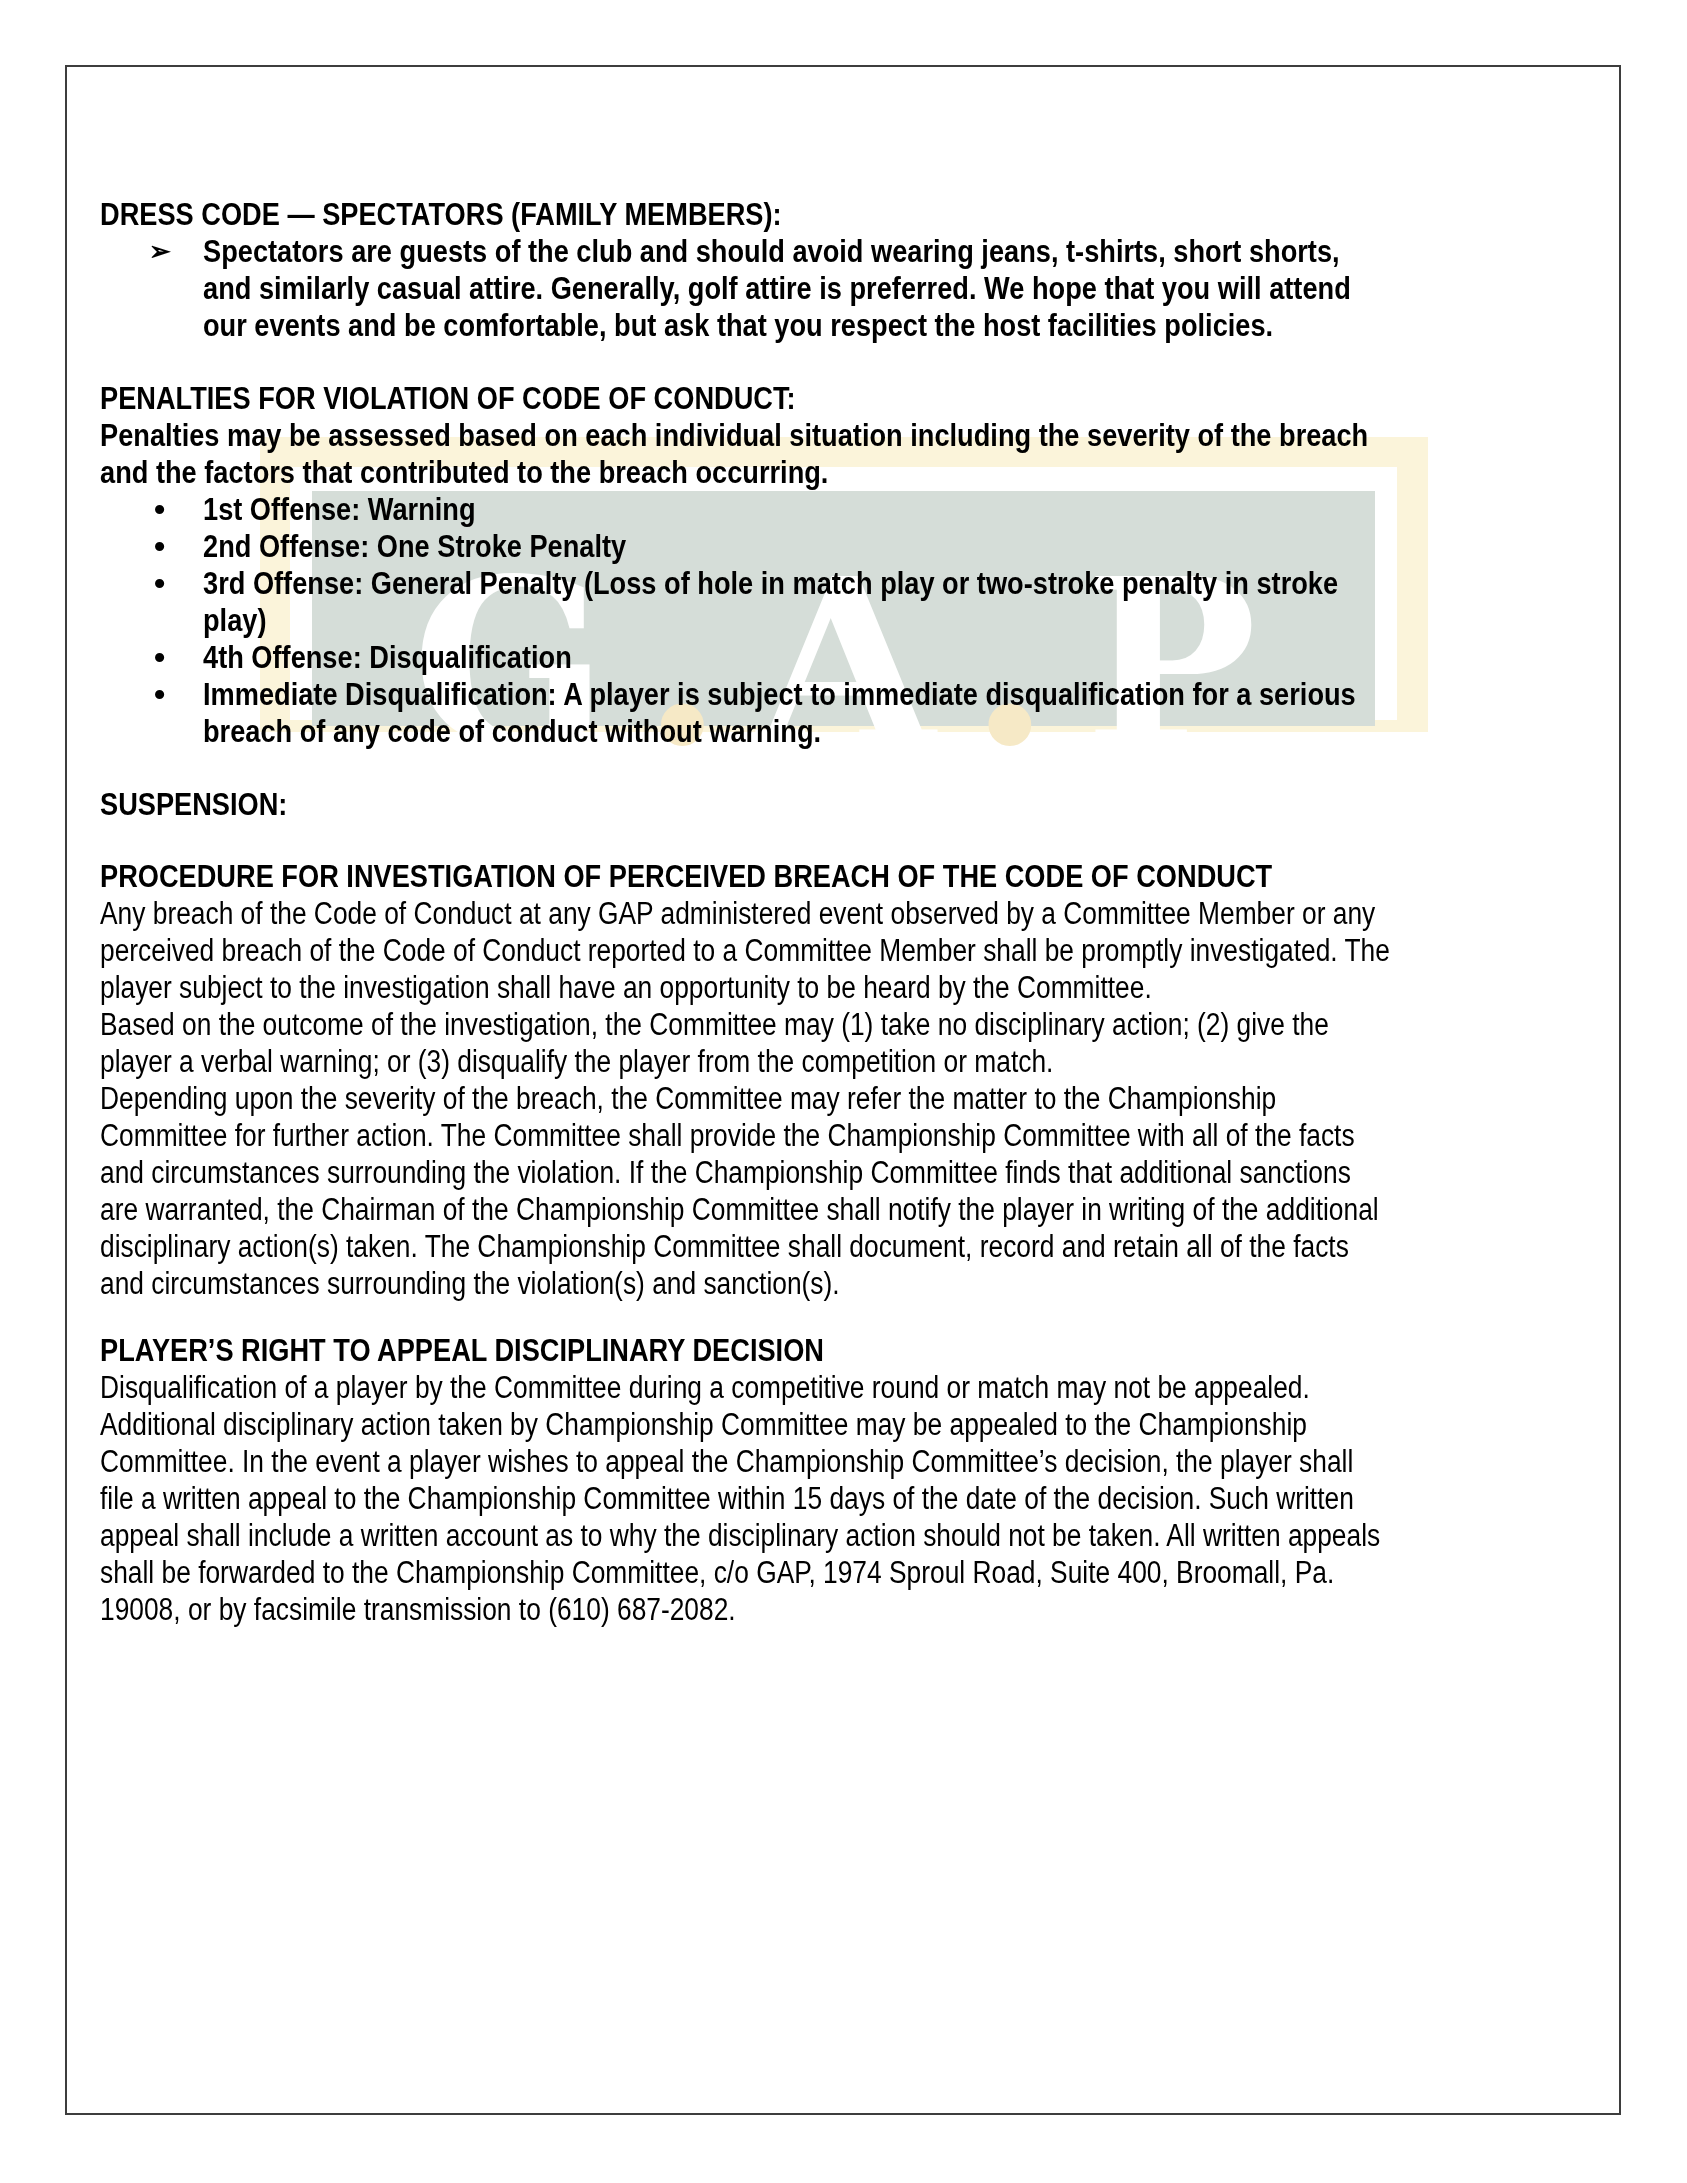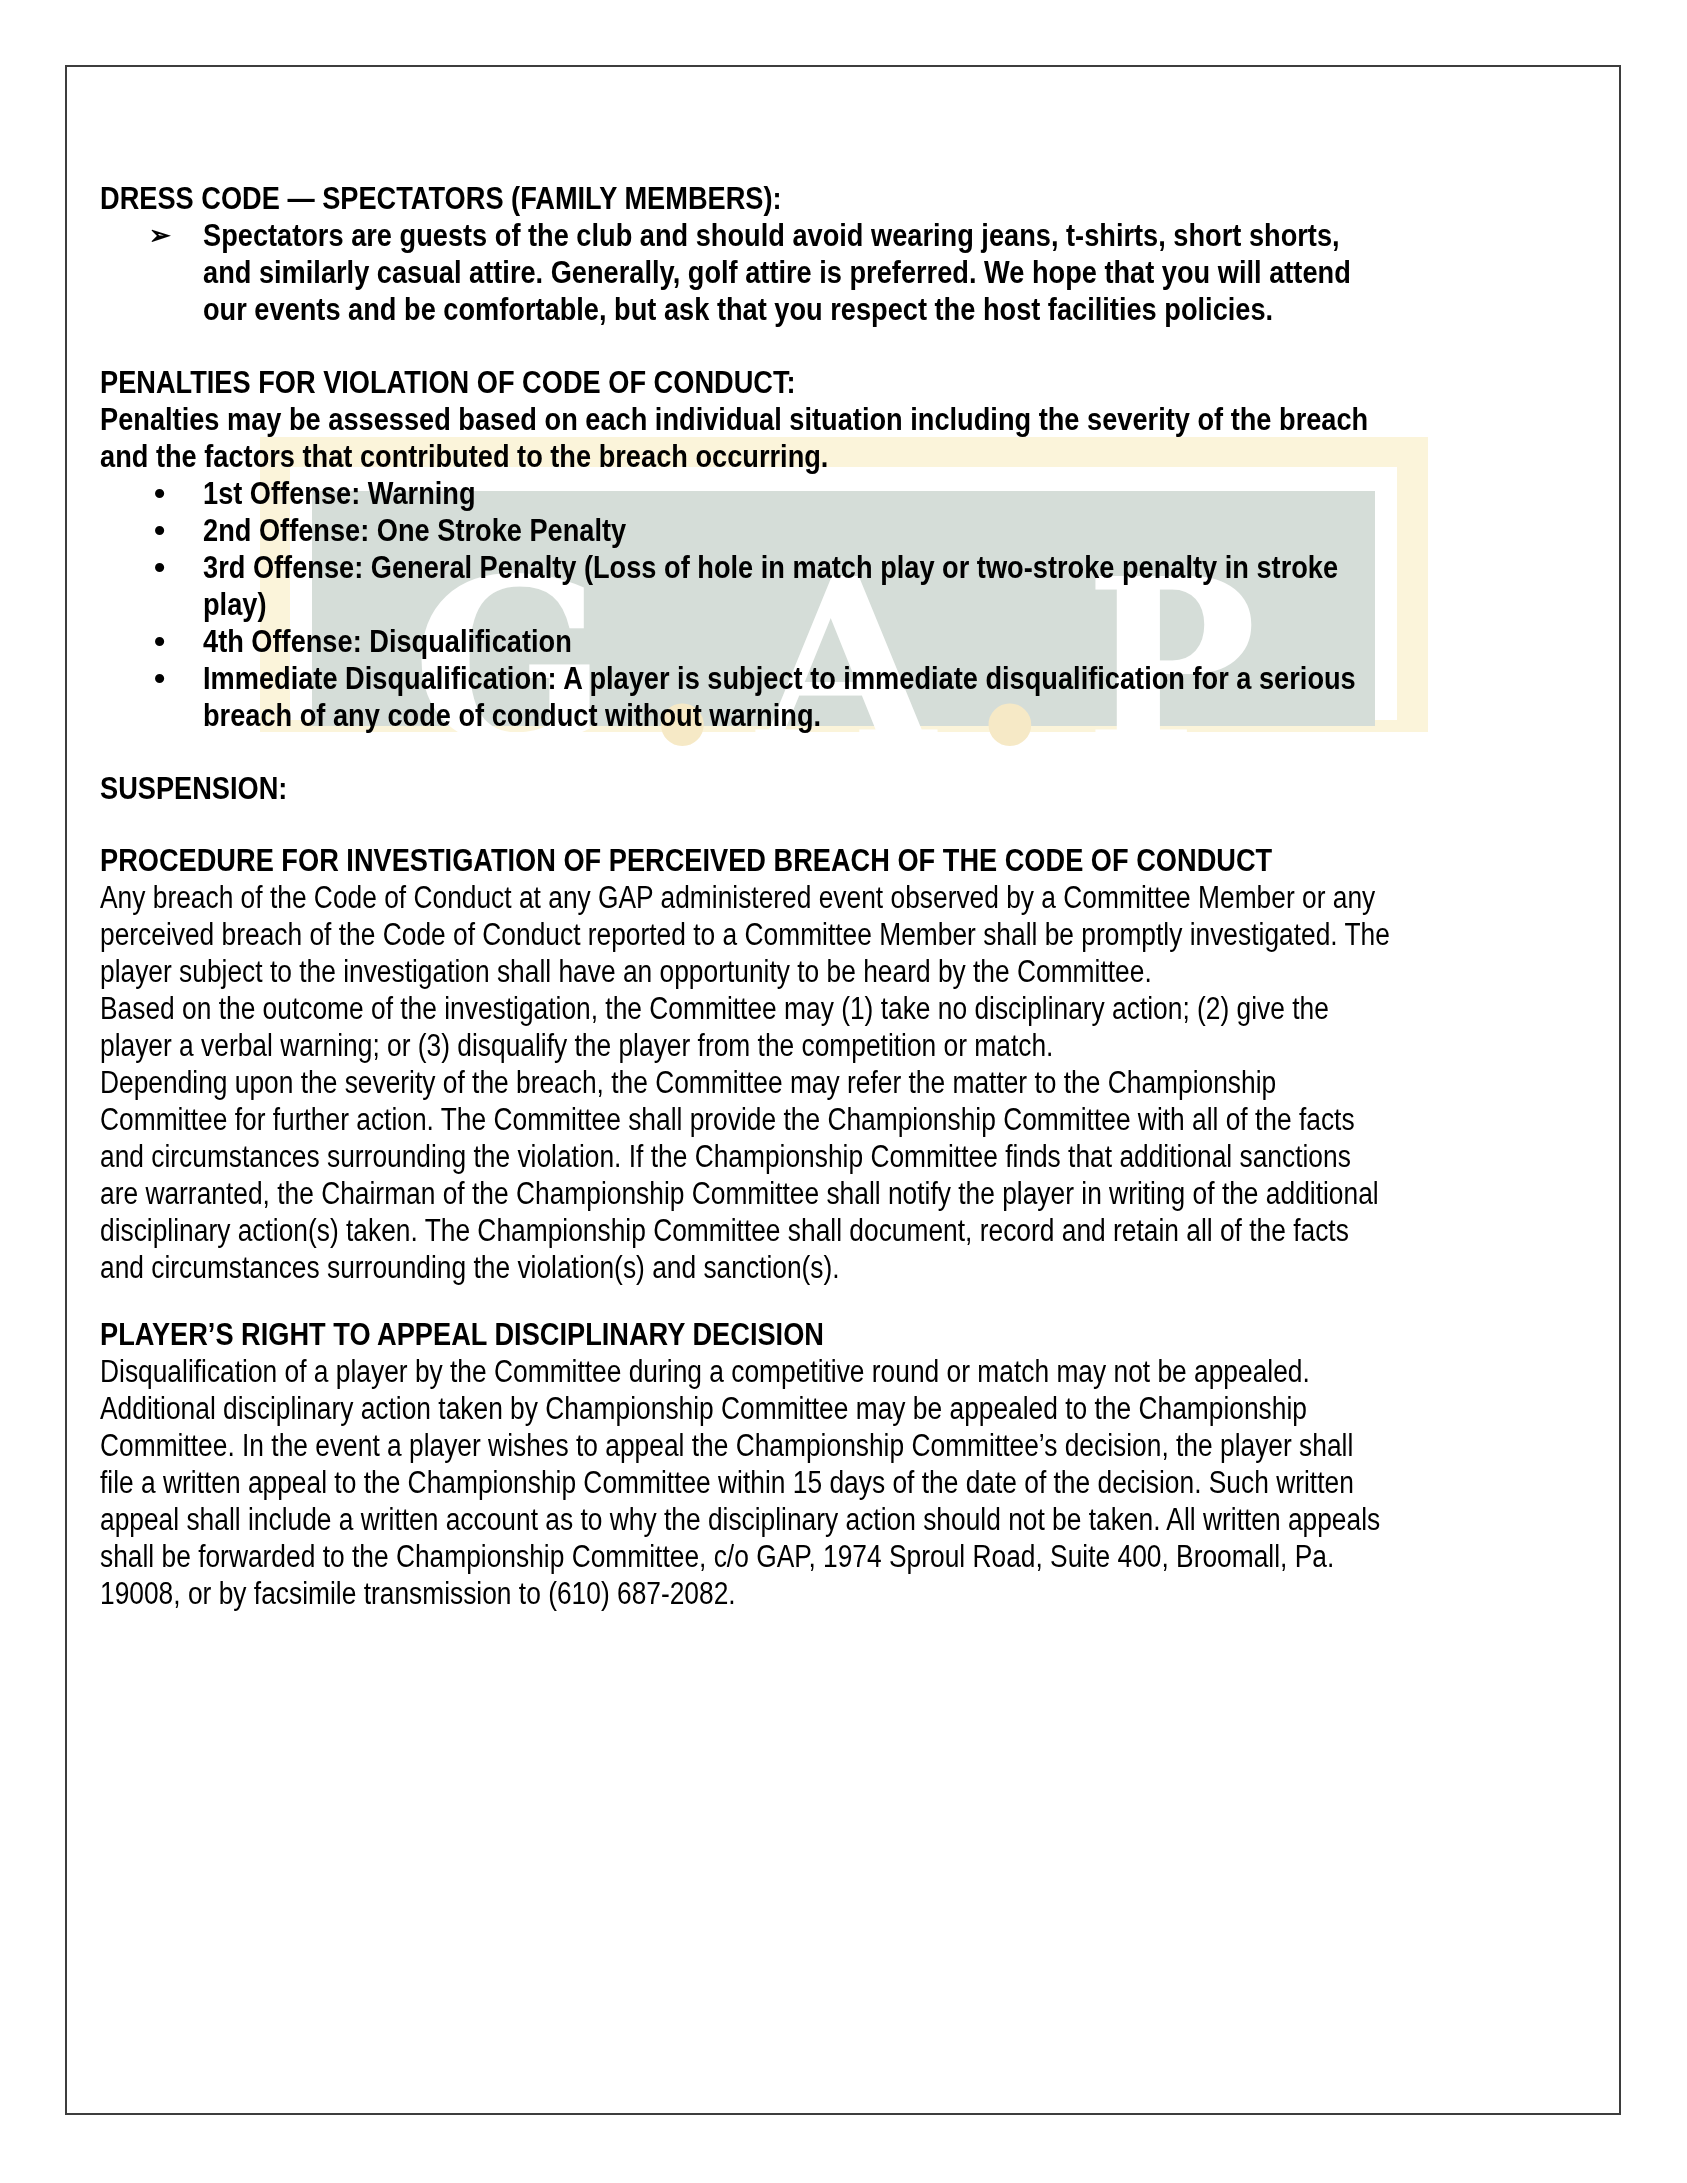--- a/index.html
+++ b/index.html
@@ -30,21 +30,21 @@
     position:absolute; left:412px; top:491px; height:239px;
     display:flex; align-items:flex-end; gap:35px;
     font-family:"DejaVu Serif", serif; font-weight:bold;
     font-size:229px; color:#ffffff;
   }
   .wm-letters span { display:inline-block; line-height:1; margin-bottom:-47px; }
   .wm-letters .wm-dot { color:#F6E9C6; }
 
   
   .content {
-    position:absolute; left:100px; top:0; width:1519px;
+    position:absolute; left:100px; top:16px; width:1519px;
     padding-top:180px;
   }
   .line, .h {
     line-height:37px;
     white-space:nowrap;
     transform:scaleX(0.85);
     transform-origin:0 0;
     font-size:31px;
     font-weight:normal;
   }

